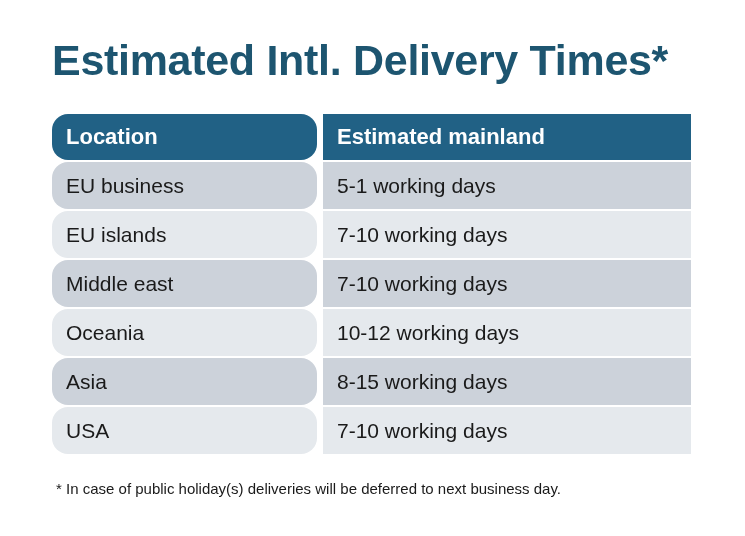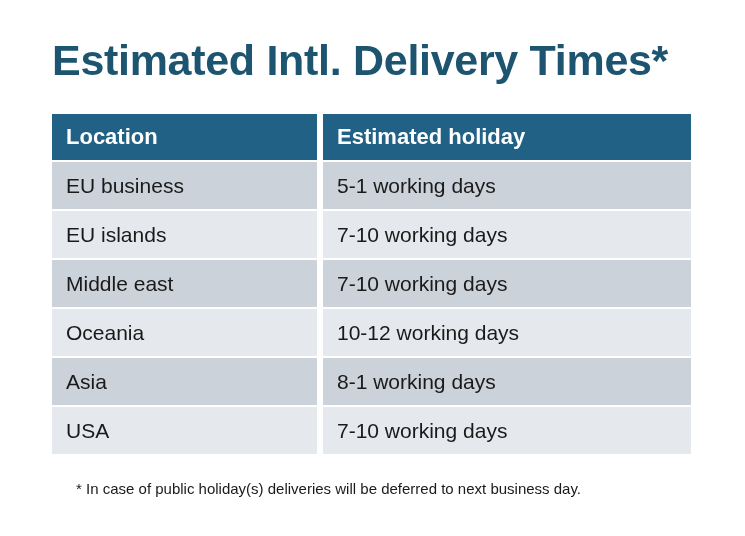--- a/index.html
+++ b/index.html
@@ -53,20 +53,21 @@
     height: 47px;
     padding-left: 14px;
     font-size: 21px;
     color: #1a1a1a;
     white-space: nowrap;
   }
 
   .cell-location {
     width: 265px;
     margin-right: 6px;
+    border-radius: 16px;
   }
 
   .cell-delivery {
     width: 368px;
   }
 
   .header-row .cell {
     background: #216185;
     color: #ffffff;
     font-weight: bold;
@@ -78,39 +79,39 @@
     background: #ccd2da;
   }
 
   .row-even .cell {
     background: #e5e9ed;
     text-align: right;
   }
 
   .footnote {
     position: absolute;
-    left: 76px;
+    left: 56px;
     top: 480px;
     font-size: 15px;
     color: #1a1a1a;
     white-space: nowrap;
   }
 </style>
 </head>
 <body>
 
 <div class="page">
 
   <div class="page-title">Estimated Intl. Delivery Times*</div>
 
   <div class="delivery-table">
 
     <div class="table-row header-row">
       <div class="cell cell-location">Location</div>
-      <div class="cell cell-delivery">Estimated holiday</div>
+      <div class="cell cell-delivery">Estimated mainland</div>
     </div>
 
     <div class="table-row row-odd">
       <div class="cell cell-location">EU business</div>
       <div class="cell cell-delivery">5-1 working days</div>
     </div>
 
     <div class="table-row row-even">
       <div class="cell cell-location">EU islands</div>
       <div class="cell cell-delivery">7-10 working days</div>
@@ -121,21 +122,21 @@
       <div class="cell cell-delivery">7-10 working days</div>
     </div>
 
     <div class="table-row row-even">
       <div class="cell cell-location">Oceania</div>
       <div class="cell cell-delivery">10-12 working days</div>
     </div>
 
     <div class="table-row row-odd">
       <div class="cell cell-location">Asia</div>
-      <div class="cell cell-delivery">8-1 working days</div>
+      <div class="cell cell-delivery">8-15 working days</div>
     </div>
 
     <div class="table-row row-even">
       <div class="cell cell-location">USA</div>
       <div class="cell cell-delivery">7-10 working days</div>
     </div>
 
   </div>
 
   <div class="footnote">* In case of public holiday(s) deliveries will be deferred to next business day.</div>

